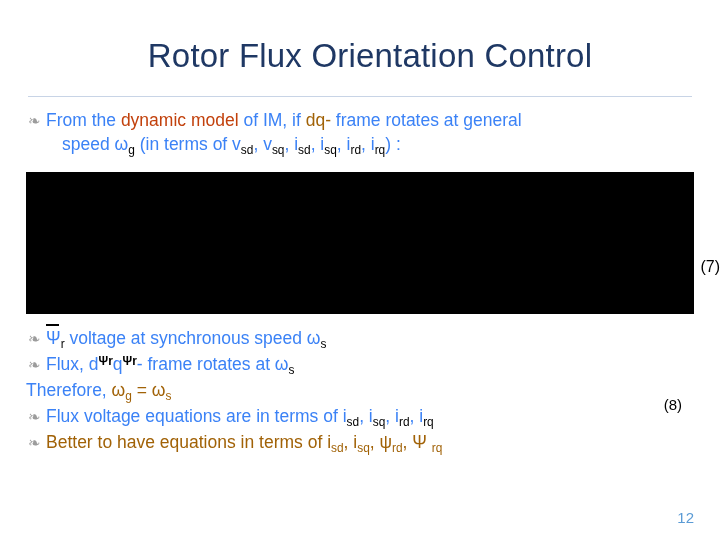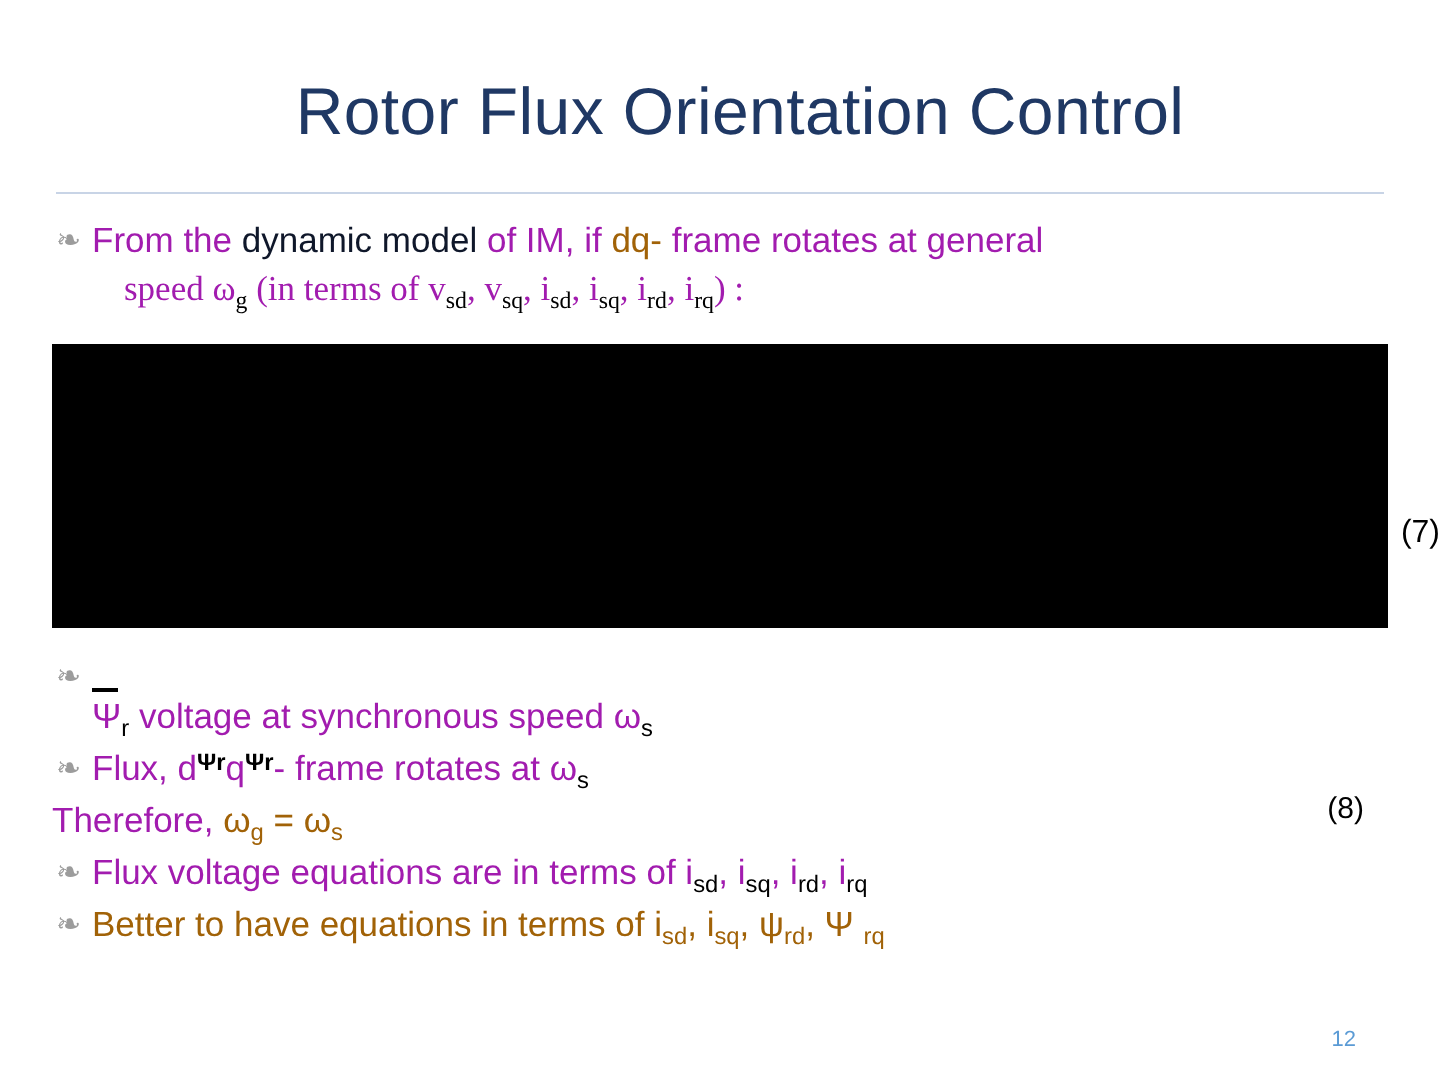--- a/index.html
+++ b/index.html
@@ -64,26 +64,25 @@
   }
   .bullet-line .marker {
     position: absolute;
     left: 2px;
     top: 1px;
     color: #9c9c9c;
     font-size: 15px;
   }
   .cont {
     padding-left: 36px;
-    font-family: Liberation Serif, serif;
-  }
-
-  .blue { color: #0f172a; }
+  }
+
+  .blue { color: #c2410c; }
   .red  { color: #a16207; }
-  .black { color: #a21caf; margin-top: 20px; }
+  .black { color: #3b82f6; }
 
   sub {
     font-size: 0.68em;
     vertical-align: baseline;
     position: relative;
     top: 0.32em;
   }
   sup {
     font-size: 0.68em;
     vertical-align: baseline;
@@ -129,23 +128,23 @@
   .eq-number-8 {
     position: absolute;
     right: 38px;
     top: 396px;
     font-size: 15px;
     color: #000000;
   }
 
   .page-number {
     position: absolute;
-    right: 42px;
+    right: 26px;
     bottom: 14px;
-    font-size: 11px;
+    font-size: 15px;
     color: #5b9bd5;
   }
 
   .psi-bar {
     position: relative;
     display: inline-block;
   }
   .psi-bar::before {
     content: "";
     position: absolute;

